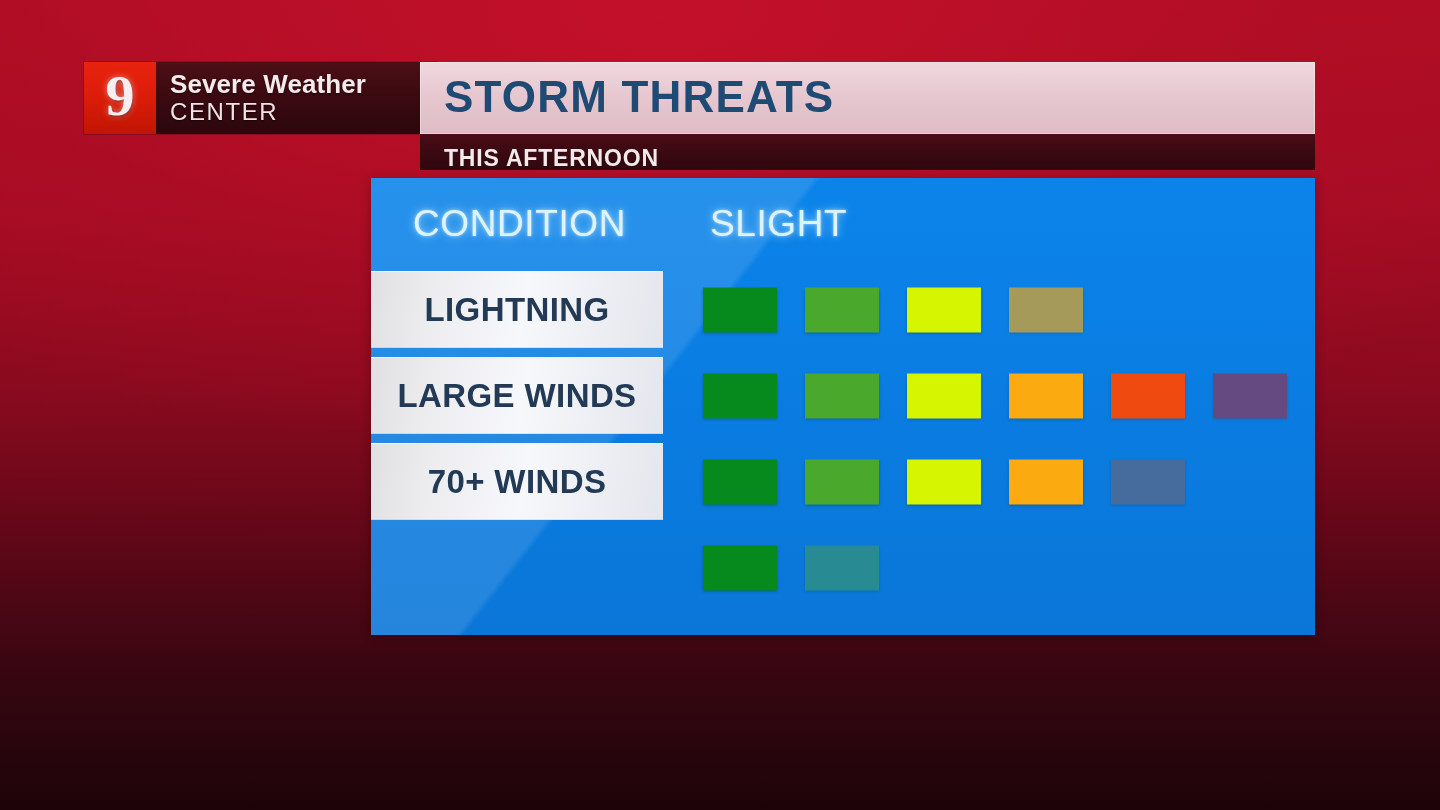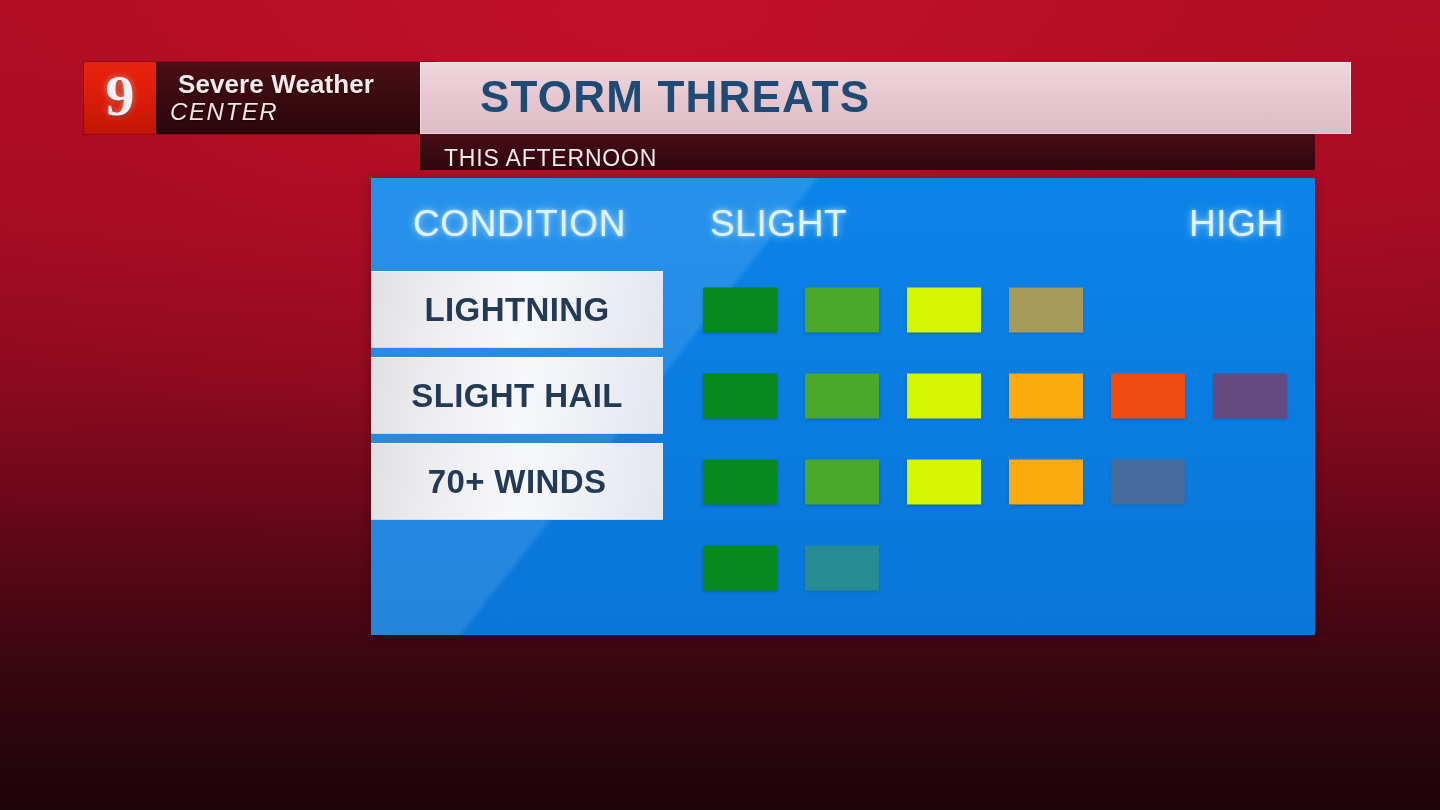--- a/index.html
+++ b/index.html
@@ -55,44 +55,41 @@
     justify-content: center;
     min-width: 248px;
   }
   #brand-line1 {
     font-size: 26px;
     font-weight: 700;
     color: #f4eaec;
     letter-spacing: 0.1px;
     line-height: 1.12;
     text-shadow: 0 1px 2px rgba(0,0,0,0.55);
-    margin-left: 8px;
   }
   #brand-line2 {
     font-size: 24px;
     font-weight: 400;
     color: #f0e2e5;
     letter-spacing: 1.6px;
     line-height: 1.12;
     text-shadow: 0 1px 2px rgba(0,0,0,0.55);
-    font-style: italic;
   }
 
   
   #title-bar {
     position: absolute;
     left: 420px;
     top: 62px;
     width: 895px;
     height: 72px;
     background: linear-gradient(180deg, #f0d8de 0%, #e7c8d0 45%, #ddbcc5 100%);
     display: flex;
     align-items: center;
     box-shadow: inset 0 0 0 1px rgba(255,255,255,0.35);
-    padding-left: 36px;
   }
   #title-text {
     padding-left: 24px;
     font-size: 44px;
     font-weight: 700;
     letter-spacing: 1.2px;
     color: #1f4a73;
     line-height: 1;
     transform: translateY(-1px);
   }
@@ -102,21 +99,21 @@
     top: 134px;
     width: 895px;
     height: 36px;
     background: linear-gradient(180deg, #4a0c16 0%, #3a0911 55%, #30070e 100%);
     display: flex;
     align-items: center;
   }
   #subtitle-text {
     padding-left: 24px;
     font-size: 23px;
-    font-weight: 400;
+    font-weight: 700;
     letter-spacing: 0.8px;
     color: #f3eaec;
     line-height: 1;
     margin-top: 12px;
   }
 
   
   #panel {
     position: absolute;
     left: 371px;
@@ -219,38 +216,37 @@
   </div>
   <div id="subtitle-bar">
     <span id="subtitle-text">THIS AFTERNOON</span>
   </div>
 
   <div id="panel">
 
     <div id="header-row">
       <div class="hdr" id="hdr-slight">SLIGHT</div>
       <div class="hdr" id="hdr-condition">CONDITION</div>
-      <div class="hdr" id="hdr-high">HIGH</div>
     </div>
 
     <div id="rows-container">
         <div class="row" style="top: 93px; height: 77px;">
           <div class="row-label">
             <span class="row-label-text">LIGHTNING</span>
           </div>
           <div class="swatches">
             <div class="swatch" style="left: 18px; background: rgb(6, 138, 30);"></div>
             <div class="swatch" style="left: 120px; background: rgb(74, 168, 44);"></div>
             <div class="swatch" style="left: 222px; background: rgb(214, 245, 0);"></div>
             <div class="swatch" style="left: 324px; background: rgb(201, 160, 60); opacity: 0.82; box-shadow: rgba(0, 0, 0, 0.16) 0px 1px 3px;"></div>
           </div>
         </div>
         <div class="row" style="top: 179px; height: 77px;">
           <div class="row-label">
-            <span class="row-label-text">SLIGHT HAIL</span>
+            <span class="row-label-text">LARGE WINDS</span>
           </div>
           <div class="swatches">
             <div class="swatch" style="left: 18px; background: rgb(6, 138, 30);"></div>
             <div class="swatch" style="left: 120px; background: rgb(74, 168, 44);"></div>
             <div class="swatch" style="left: 222px; background: rgb(214, 245, 0);"></div>
             <div class="swatch" style="left: 324px; background: rgb(251, 170, 16);"></div>
             <div class="swatch" style="left: 426px; background: rgb(239, 74, 16);"></div>
             <div class="swatch" style="left: 528px; background: rgb(122, 63, 108); opacity: 0.82; box-shadow: rgba(0, 0, 0, 0.16) 0px 1px 3px;"></div>
           </div>
         </div>

